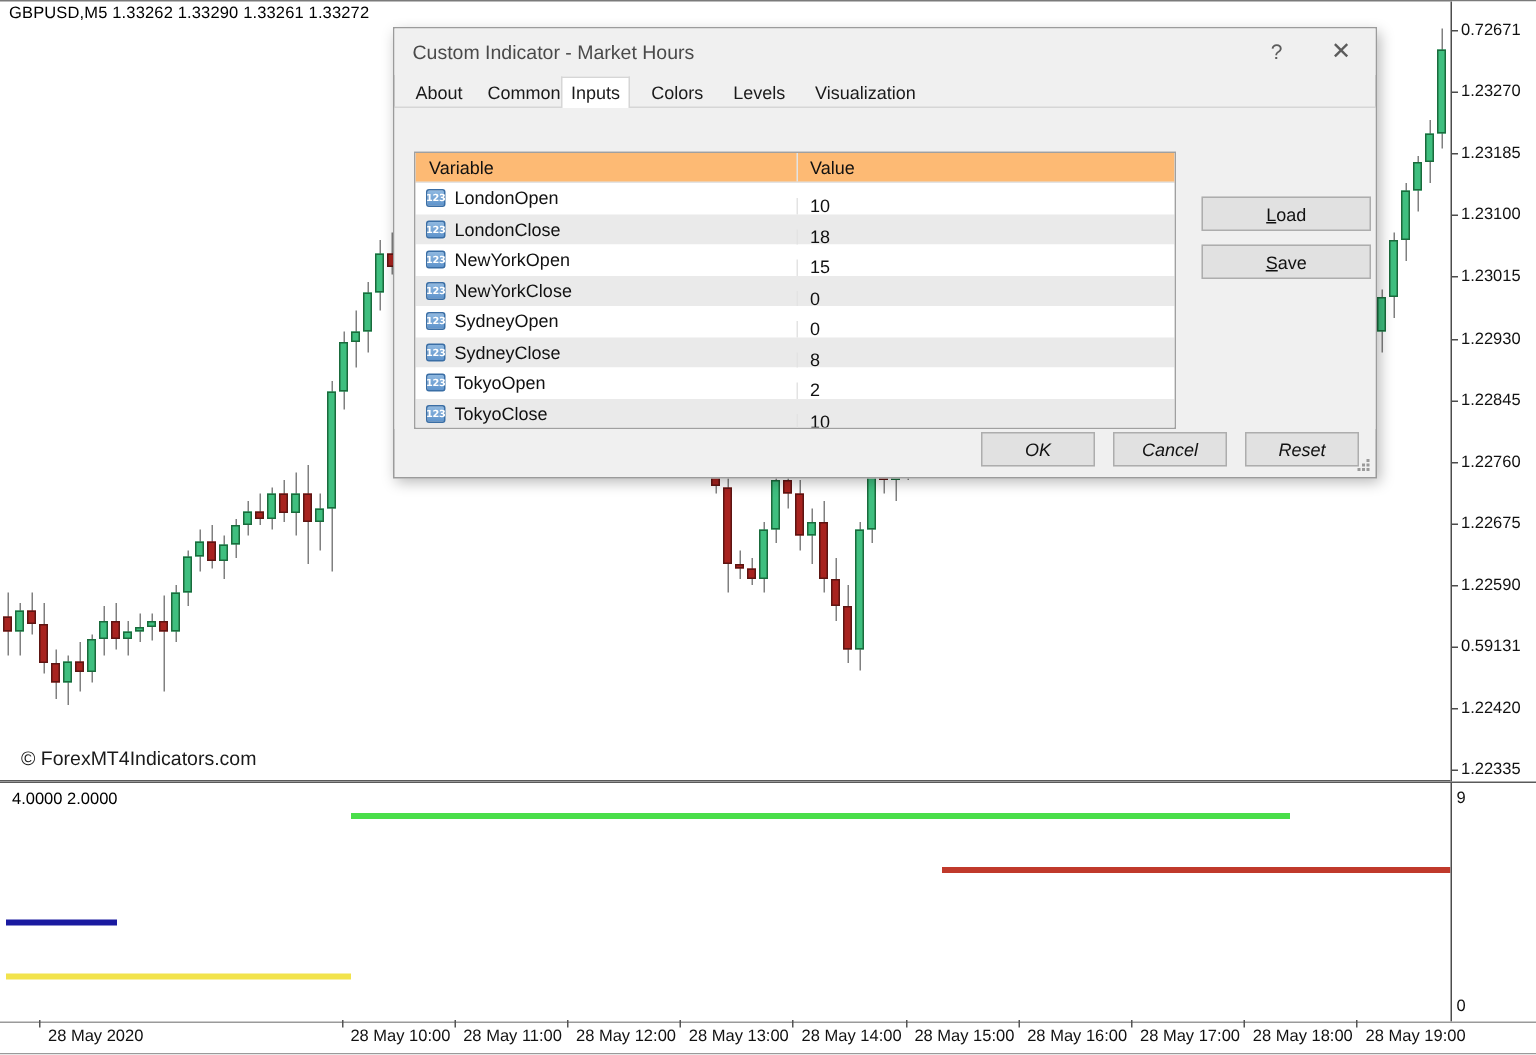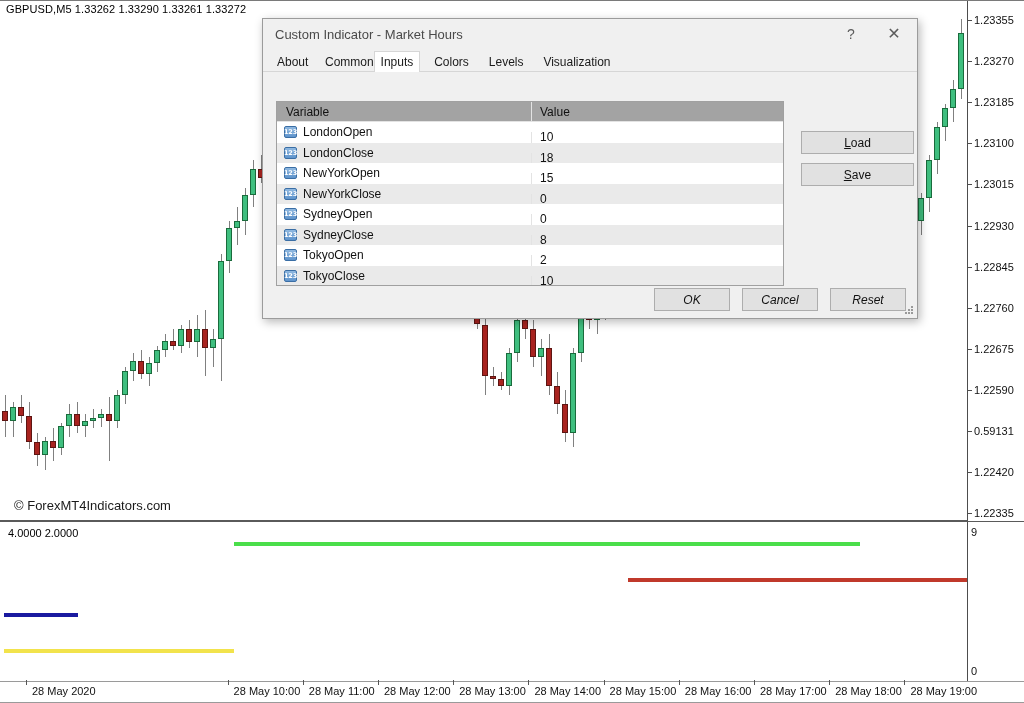--- a/index.html
+++ b/index.html
@@ -125,21 +125,21 @@
 
   .dlg-body {
     position: absolute; left: 0; top: 53px; width: 100%; height: 214px;
     background: #f0f0f0;
   }
   .param-table {
     position: absolute; left: 13px; top: 29px; width: 508px; height: 185px;
     background: #ffffff; border: 1px solid #a0a0a0; overflow: hidden;
   }
   .pt-head {
-    display: flex; height: 20px; background: #a3a3a3;
+    display: flex; height: 20px; background: #fdba74;
     border-bottom: 1px solid #e3e3e3;
   }
   .pt-head .c1 { width: 254px; padding-left: 9px; }
   .pt-head .c2 { flex: 1; padding-left: 8px; border-left: 1px solid #e3e3e3; }
   .pt-head div { font-size: 12px; color: #111; line-height: 20px; }
   .pt-row { display: flex; height: 20.5px; align-items: center; }
   .pt-row:nth-child(odd) { background: #ffffff; }
   .pt-row:nth-child(even) { background: #eaeaea; }
   .pt-row .c1 {
     width: 254px; display: flex; align-items: center; gap: 6px; padding-left: 7px;
@@ -562,21 +562,21 @@
         </div>
         <div class="candle" style="left: 958px; top: 0px; width: 6px; height: 521px;">
           <div class="wick" style="top: 17.8682px; height: 79.9368px;"></div>
           <div class="body up" style="top: 31.9747px; height: 56.426px;"></div>
         </div>
       </div>
 
     <div class="watermark">© ForexMT4Indicators.com</div>
 
     <div class="price-axis" id="price-axis">
-        <div class="price-tick" style="top: 19px;">1.23355</div>
+        <div class="price-tick" style="top: 19px;">0.72671</div>
         <div class="price-tick" style="top: 60.1px;">1.23270</div>
         <div class="price-tick" style="top: 101.2px;">1.23185</div>
         <div class="price-tick" style="top: 142.3px;">1.23100</div>
         <div class="price-tick" style="top: 183.4px;">1.23015</div>
         <div class="price-tick" style="top: 224.5px;">1.22930</div>
         <div class="price-tick" style="top: 265.6px;">1.22845</div>
         <div class="price-tick" style="top: 306.7px;">1.22760</div>
         <div class="price-tick" style="top: 347.8px;">1.22675</div>
         <div class="price-tick" style="top: 388.9px;">1.22590</div>
         <div class="price-tick" style="top: 430px;">0.59131</div>

